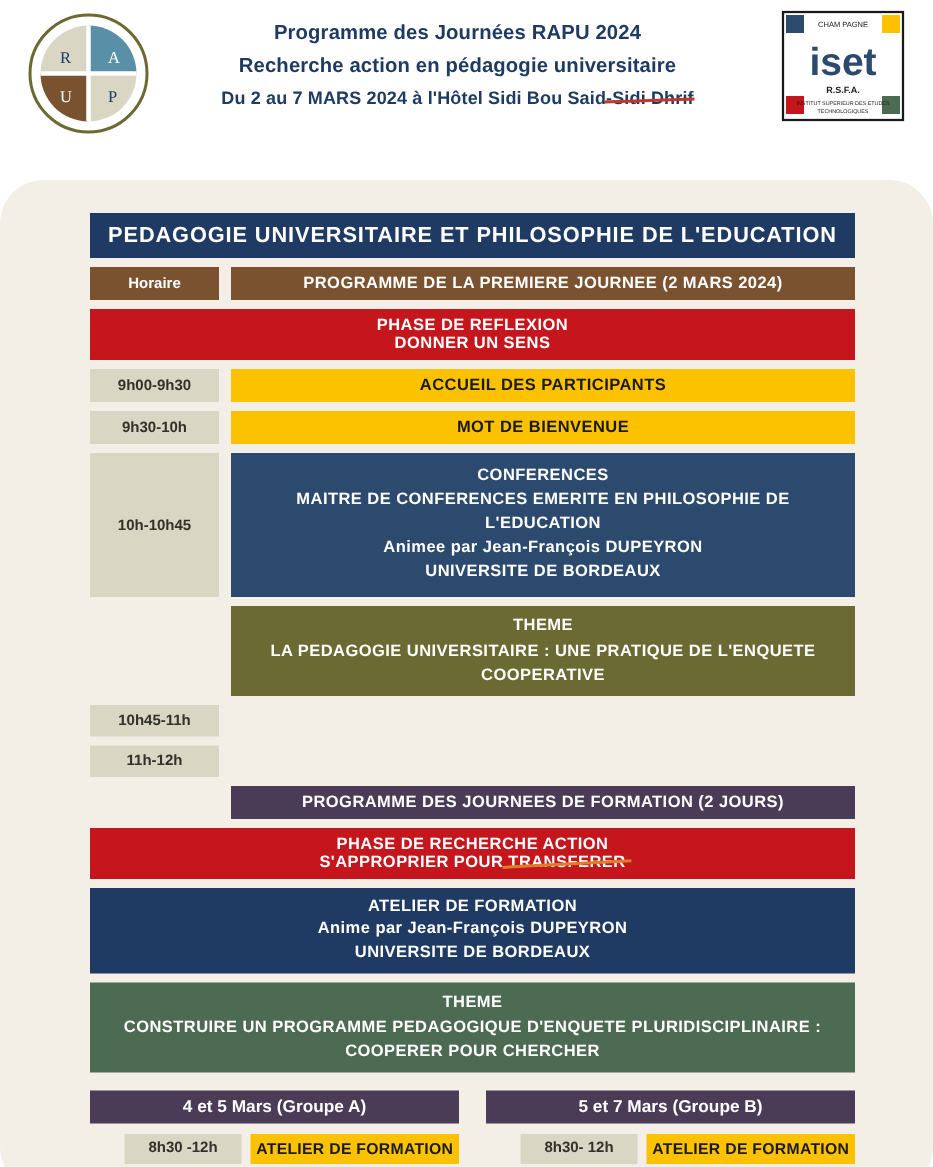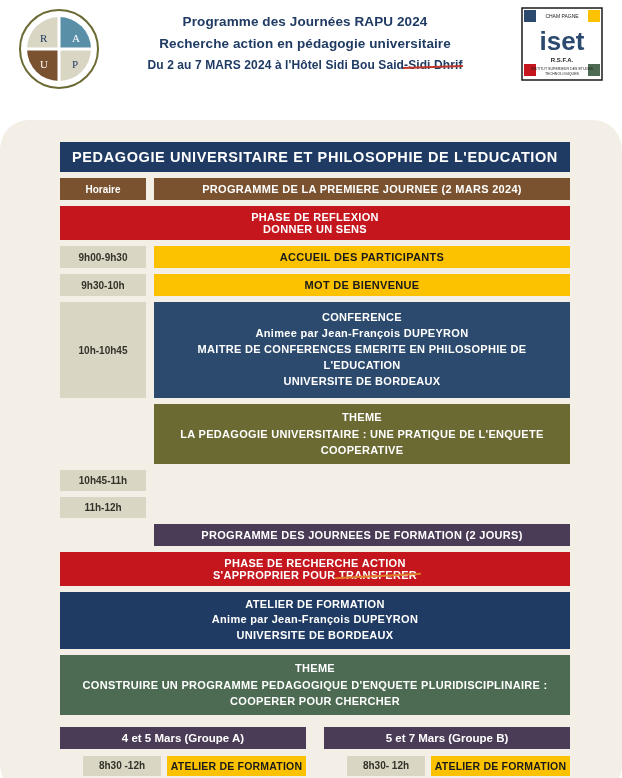--- a/index.html
+++ b/index.html
@@ -248,23 +248,23 @@
     </div>
 
     <div class="row">
       <div class="cell time c-grey-beige">9h30-10h</div>
       <div class="cell c-yellow grow">MOT DE BIENVENUE</div>
     </div>
 
     <div class="row">
       <div class="cell time c-grey-beige tall-time">10h-10h45</div>
       <div class="cell c-navy grow conf-block">
-        <div>CONFERENCE</div>
+        <div>CONFERENCES</div>
+        <div>MAITRE DE CONFERENCES EMERITE EN PHILOSOPHIE DE L'EDUCATION</div>
         <div>Animee par Jean-François DUPEYRON</div>
-        <div>MAITRE DE CONFERENCES EMERITE EN PHILOSOPHIE DE L'EDUCATION</div>
         <div>UNIVERSITE DE BORDEAUX</div>
       </div>
     </div>
 
     <div class="row">
       <div class="cell time" style="background:transparent"></div>
       <div class="cell c-olive grow theme-block">
         <div>THEME</div>
         <div>LA PEDAGOGIE UNIVERSITAIRE : UNE PRATIQUE DE L'ENQUETE COOPERATIVE</div>
       </div>

